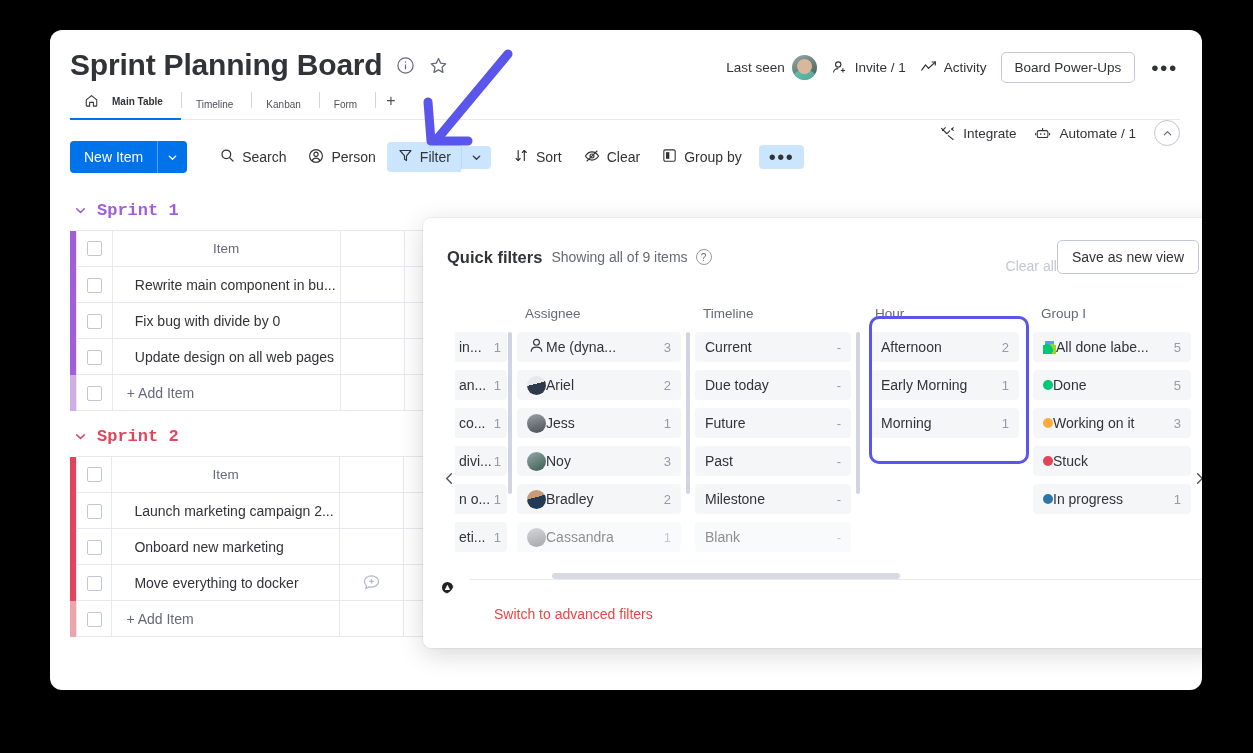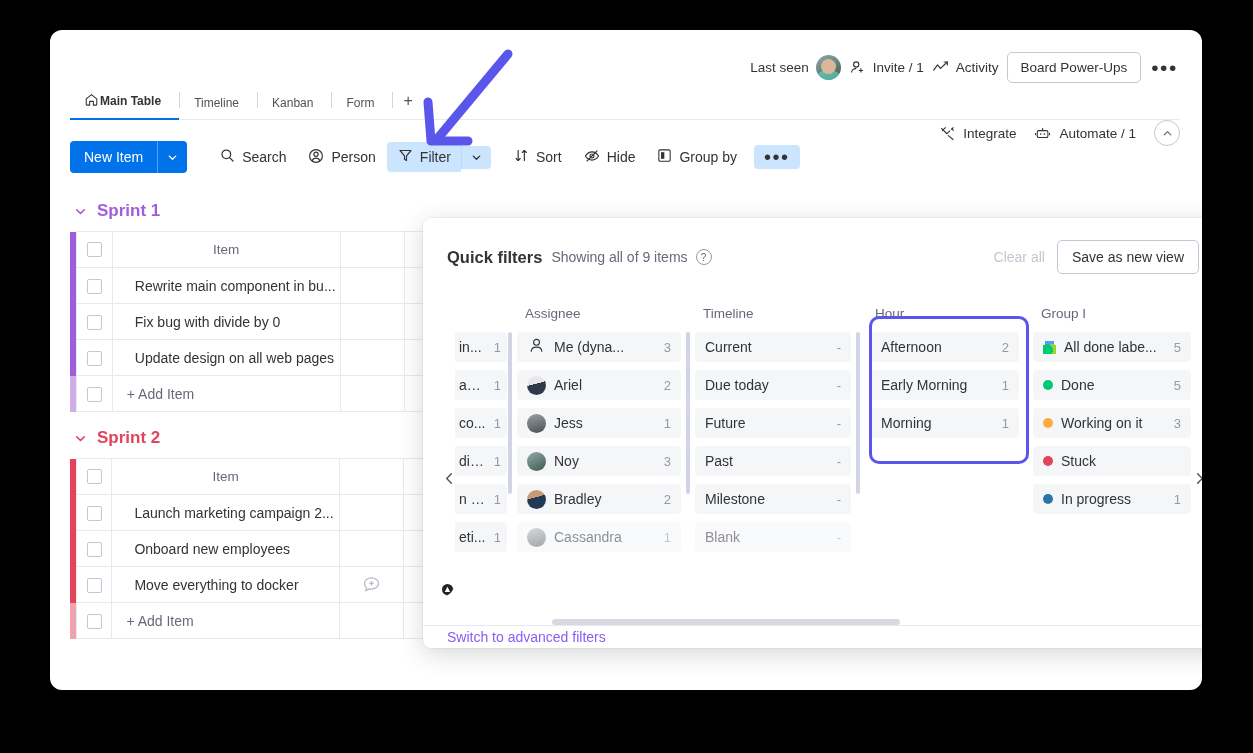--- a/index.html
+++ b/index.html
@@ -38,21 +38,21 @@
   }
   .hdr-ico {
     width: 19px; height: 19px; margin-left: 14px;
     color: #676879; display: inline-flex; align-items: center; justify-content: center;
     cursor: pointer;
   }
   .hdr-ico svg { display:block; }
 
   .header-right {
     position: absolute; right: 22px; top: 22px;
-    display: flex; align-items: center; gap: 8px;
+    display: flex; align-items: center; gap: 14px;
     font-size: 13.5px; color: #323338;
   }
   .hr-item { display: flex; align-items: center; gap: 7px; cursor: pointer; white-space: nowrap; }
   .hr-item svg { display: block; }
   .avatar-sm {
     width: 25px; height: 25px; border-radius: 50%;
     background: linear-gradient(150deg,#9aa6b2 0%, #6f8b84 40%, #3d5a50 100%);
     position: relative; overflow: hidden; flex: none;
   }
   .avatar-sm::after {
@@ -73,22 +73,22 @@
     line-height: 10px; padding: 0 2px;
   }
 
   
   .tabs-row {
     position: absolute; left: 20px; right: 22px; top: 58px;
     display: flex; align-items: flex-end; height: 32px;
     border-bottom: 1px solid #e6e9ef;
   }
   .tab {
-    display: flex; align-items: center; gap: 1px;
-    padding: 0 18px 9px 14px; font-size: 12px; color: #505259;
+    display: flex; align-items: center; gap: 13px;
+    padding: 0 18px 9px 14px; font-size: 10px; color: #505259;
     cursor: pointer; position: relative; white-space: nowrap;
   }
   .tab.active { color: #323338; font-weight: 600; }
   .tab.active::after {
     content:''; position:absolute; left:0; right:0; bottom:-1px; height:2px; background:#0073ea;
   }
   .tab-sep { width:1px; height:16px; background:#d0d4e4; margin-bottom:11px; }
   .tab-plus { padding: 0 10px 9px 10px; font-size: 16px; color:#505259; cursor:pointer; }
 
   .tabs-right {
@@ -131,21 +131,21 @@
     font-size: 20px; letter-spacing:1.5px; color:#323338; cursor:pointer;
     line-height: 14px; margin-left: 6px;
   }
 
   
   .board-body { position:absolute; left:0; right:0; top:155px; bottom:0; overflow:hidden; }
 
   .group { position: relative; }
   .group-title-row { display:flex; align-items:center; gap:10px; padding: 16px 0 10px 24px; }
   .group-chevron { color: inherit; display:flex; }
-  .group-title { font-size: 17px; font-weight: 600; }
+  .group-title { font-size: 17px; font-weight: 600; font-family: Liberation Mono, monospace; }
 
   table.board { border-collapse: collapse; table-layout: fixed; }
   table.board td, table.board th { border: 1px solid #e6e9ef; padding: 0; }
   .row { height: 36px; }
   .c-color { width: 7px; padding:0 !important; border: none !important; }
   .c-check { width: 36px; text-align:center; }
   .c-item  { width: 228px; }
   .c-pers  { width: 66px; }
   .c-people{ width: 98px; }
   .c-tl    { width: 190px; }
@@ -190,40 +190,40 @@
     display:flex; flex-direction:column;
     overflow: hidden;
   }
   .fp-head { display:flex; align-items:center; padding: 22px 24px 0 24px; }
   .fp-title { font-size: 16.5px; font-weight:700; color:#323338; }
   .fp-sub { font-size: 14px; color:#676879; margin-left: 9px; }
   .fp-help {
     width:16px;height:16px;border-radius:50%;border:1px solid #9699a6;color:#676879;
     font-size:10px; display:inline-flex;align-items:center;justify-content:center;margin-left:8px;cursor:pointer;
   }
-  .fp-head-right { margin-left:auto; display:flex; align-items:center; gap:12px; }
+  .fp-head-right { margin-left:auto; display:flex; align-items:flex-end; gap:0; }
   .clear-all { font-size: 14px; color:#c5c7d0; cursor: default; }
   .save-view {
     border:1px solid #c3c6d4; border-radius:5px; background:#fff;
     padding: 8px 14px; font-size: 14px; color:#323338; cursor:pointer; white-space:nowrap;
   }
 
   .fp-cols-wrap { position:relative; flex:1; display:flex; align-items:flex-start; padding: 32px 0 0 0; }
   .nav-arrow {
     position:absolute; top: 192px; width:24px; height:24px;
     display:flex; align-items:center; justify-content:center; color:#505259; cursor:pointer;
   }
   .nav-left { left: 14px; }
   .nav-right { right: 12px; }
 
   .fp-cols { display:flex; gap:0; margin-left: 32px; overflow:hidden; width: 740px; }
   .fcol { width: 148px; flex:none; padding-right: 14px; position:relative; }
   .fcol-head { font-size: 13.5px; color:#676879; margin: 0 0 8px 8px; height: 18px; }
   .fitem {
-    display:flex; align-items:center; gap:8px;
+    display:flex; align-items:center; 
     background:#f5f6f8; border-radius:4px;
     height: 30px; margin-bottom: 8px; padding: 0 10px;
     font-size: 14px; color:#323338; cursor:pointer;
   }
   .fitem .nm { flex:1; overflow:hidden; white-space:nowrap; text-overflow:ellipsis; }
   .fitem .ct { font-size: 13px; color:#9699a6; flex:none; }
   .dot { width:10px; height:10px; border-radius:50%; flex:none; }
   .av-xs { width:19px;height:19px;border-radius:50%;flex:none;overflow:hidden;position:relative; }
 
   .col-scroll {
@@ -237,35 +237,50 @@
   }
 
   .fp-scroll-track {
     height: 6px; margin: 4px 24px 0 24px; position:relative;
   }
   .fp-scroll-thumb {
     position:absolute; left: 105px; width: 348px; height: 6px;
     background:#d7dae3; border-radius:3px;
   }
   .fp-foot {
-    border-top: 1px solid #e6e9ef; padding: 3px 24px;
-    font-size: 14px; color:#8b5cf6;
+    border-top: 1px solid #e6e9ef; padding: 26px 24px;
+    font-size: 14px; color:#ef4444;margin-left:47px;
   }
   .fp-foot span { cursor:pointer; }
 
   
   .anno-arrow { position:absolute; left: 400px; top: 46px; z-index: 60; pointer-events:none; }
 </style>
 </head>
 <body>
 
 <div id="root">
   <div class="window">
 
     <div class="board-header">
+      <div class="title-row">
+        <div class="board-title">Sprint Planning Board</div>
+        <span class="hdr-ico">
+          <svg width="19" height="19" viewBox="0 0 20 20" fill="none" stroke="#676879" stroke-width="1.3">
+            <circle cx="10" cy="10" r="8"></circle>
+              <line x1="10" y1="9" x2="10" y2="14"></line>
+              <circle cx="10" cy="6.3" r="0.8" fill="#676879" stroke="none"></circle>
+          </svg>
+        </span>
+        <span class="hdr-ico">
+          <svg width="19" height="19" viewBox="0 0 20 20" fill="none" stroke="#676879" stroke-width="1.3" stroke-linejoin="round">
+            <polygon points="10,2.6 12.3,7.5 17.6,8.2 13.7,11.9 14.7,17.2 10,14.6 5.3,17.2 6.3,11.9 2.4,8.2 7.7,7.5"></polygon>
+          </svg>
+        </span>
+      </div>
 
       <div class="header-right">
         <div class="hr-item">
           <span>Last seen</span>
           <span class="avatar-sm"></span>
         </div>
         <div class="hr-item">
           <svg width="17" height="17" viewBox="0 0 20 20" fill="none" stroke="#323338" stroke-width="1.3">
             <circle cx="8.5" cy="6.5" r="3.1"></circle>
               <path d="M3 16c0-3 2.5-4.7 5.5-4.7"></path>
@@ -399,21 +414,21 @@
       </div>
 
       <div class="tb-btn">
         <span>
           <svg width="16" height="16" viewBox="0 0 18 18" fill="none" stroke="#323338" stroke-width="1.3">
             <path d="M1.6 9S4.6 4.4 9 4.4 16.4 9 16.4 9 13.4 13.6 9 13.6 1.6 9 1.6 9Z"></path>
               <circle cx="9" cy="9" r="2.2"></circle>
               <line x1="3" y1="15" x2="15" y2="3" stroke-width="1.4"></line>
           </svg>
         </span>
-        <span>Hide</span>
+        <span>Clear</span>
       </div>
 
       <div class="tb-btn">
         <span>
           <svg width="15" height="15" viewBox="0 0 18 18" fill="none" stroke="#323338" stroke-width="1.3">
               <rect x="2.2" y="2.2" width="13.6" height="13.6" rx="1.6"></rect>
               <rect x="4.8" y="5" width="4" height="8" fill="#323338" stroke="none"></rect>
             </svg>
         </span>
         <span>Group by</span>
@@ -537,21 +552,21 @@
             <td class="c-tl"></td>
             <td class="c-gap"></td>
             <td class="c-s1"></td>
             <td class="c-s2"></td>
             <td class="c-s3"></td>
             <td class="c-last" style="background:#3f7e44"></td>
           </tr>
           <tr class="row">
             <td class="c-color" style="background:#e2445c"></td>
             <td class="c-check"><span class="chk"></span></td>
-            <td class="c-item item-cell">Onboard new employees</td>
+            <td class="c-item item-cell">Onboard new marketing</td>
             <td class="c-pers"></td>
             <td class="c-people"></td>
             <td class="c-tl"></td>
             <td class="c-gap"></td>
             <td class="c-s1"></td>
             <td class="c-s2"></td>
             <td class="c-s3"></td>
             <td class="c-last"></td>
           </tr>
           <tr class="row">

